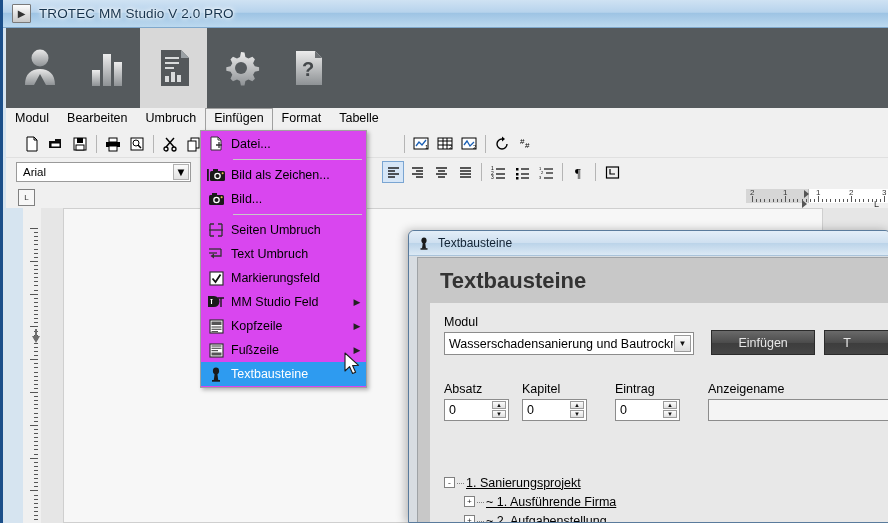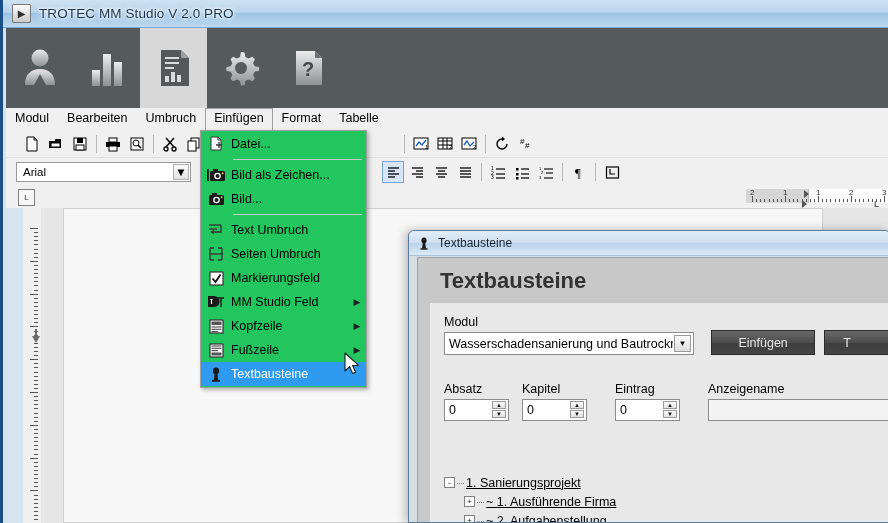--- a/index.html
+++ b/index.html
@@ -121,21 +121,21 @@
     position:absolute;left:38px;top:208px;width:850px;height:315px;
     background:#e6e6e6;
   }
   #page{
     position:absolute;left:22px;top:0px;width:760px;height:315px;
     background:#f7f7f7;border:1px solid #cfcfcf;box-sizing:border-box;
   }
   
   #dropdown{
     position:absolute;left:197px;top:130px;width:165px;
-    background:#22c55e;border:1px solid #a0a0a0;
+    background:#d946ef;border:1px solid #a0a0a0;
     box-shadow:2px 2px 4px rgba(0,0,0,.28);
     z-index:70;padding:1px 0;
     font-size:12.5px;color:#000;
   }
   .dd-item{
     height:24px;display:flex;align-items:center;cursor:default;position:relative;
   }
   .dd-item .dd-ico{
     width:30px;min-width:30px;height:24px;display:flex;align-items:center;justify-content:center;
   }
@@ -682,39 +682,39 @@
           </svg>
       </span>
       <span class="dd-label">Bild...</span>
       <span class="dd-arrow"></span>
     </div>
     <div class="dd-sep"></div>
 
     <div class="dd-item">
       <span class="dd-ico">
         <svg width="16" height="14" viewBox="0 0 16 14">
+            <path d="M2 1 V13 M2 1 H6 M2 13 H6" stroke="#333" stroke-width="1.3" fill="none"></path>
+            <path d="M14 1 V13 M14 1 H10 M14 13 H10" stroke="#333" stroke-width="1.3" fill="none"></path>
+            <line x1="1" y1="7" x2="15" y2="7" stroke="#333" stroke-width="1.3"></line>
+          </svg>
+      </span>
+      <span class="dd-label">Seiten Umbruch</span>
+      <span class="dd-arrow"></span>
+    </div>
+
+    <div class="dd-item">
+      <span class="dd-ico">
+        <svg width="16" height="14" viewBox="0 0 16 14">
             <line x1="1" y1="2" x2="13" y2="2" stroke="#333" stroke-width="1.3"></line>
             <line x1="1" y1="6" x2="9" y2="6" stroke="#333" stroke-width="1.3"></line>
             <path d="M13 2 V9 H4" fill="none" stroke="#333" stroke-width="1.3"></path>
             <polygon points="6,6.5 6,11.5 2.5,9" fill="#333"></polygon>
           </svg>
       </span>
       <span class="dd-label">Text Umbruch</span>
-      <span class="dd-arrow"></span>
-    </div>
-
-    <div class="dd-item">
-      <span class="dd-ico">
-        <svg width="16" height="14" viewBox="0 0 16 14">
-            <path d="M2 1 V13 M2 1 H6 M2 13 H6" stroke="#333" stroke-width="1.3" fill="none"></path>
-            <path d="M14 1 V13 M14 1 H10 M14 13 H10" stroke="#333" stroke-width="1.3" fill="none"></path>
-            <line x1="1" y1="7" x2="15" y2="7" stroke="#333" stroke-width="1.3"></line>
-          </svg>
-      </span>
-      <span class="dd-label">Seiten Umbruch</span>
       <span class="dd-arrow"></span>
     </div>
 
     <div class="dd-item">
       <span class="dd-ico">
         <svg width="15" height="15" viewBox="0 0 15 15">
             <rect x="1" y="1" width="13" height="13" fill="#fff" stroke="#333" stroke-width="1.2"></rect>
             <polyline points="3.5,7.5 6.5,11 11.5,3.5" fill="none" stroke="#111" stroke-width="1.8"></polyline>
           </svg>
       </span>

